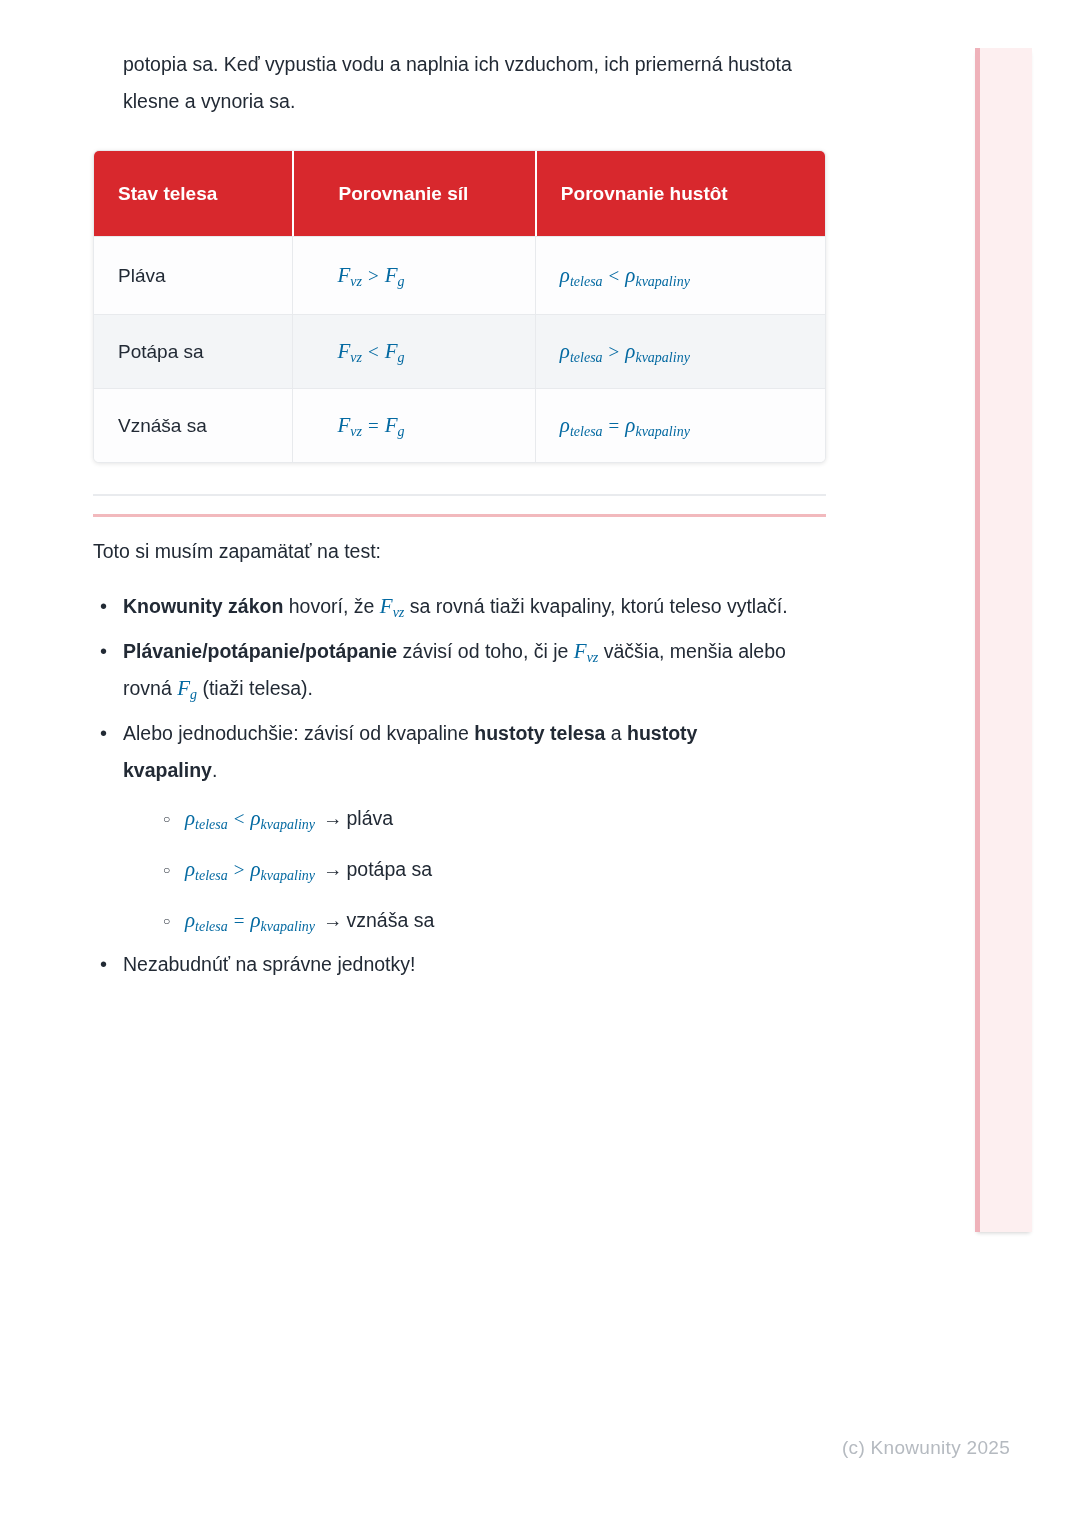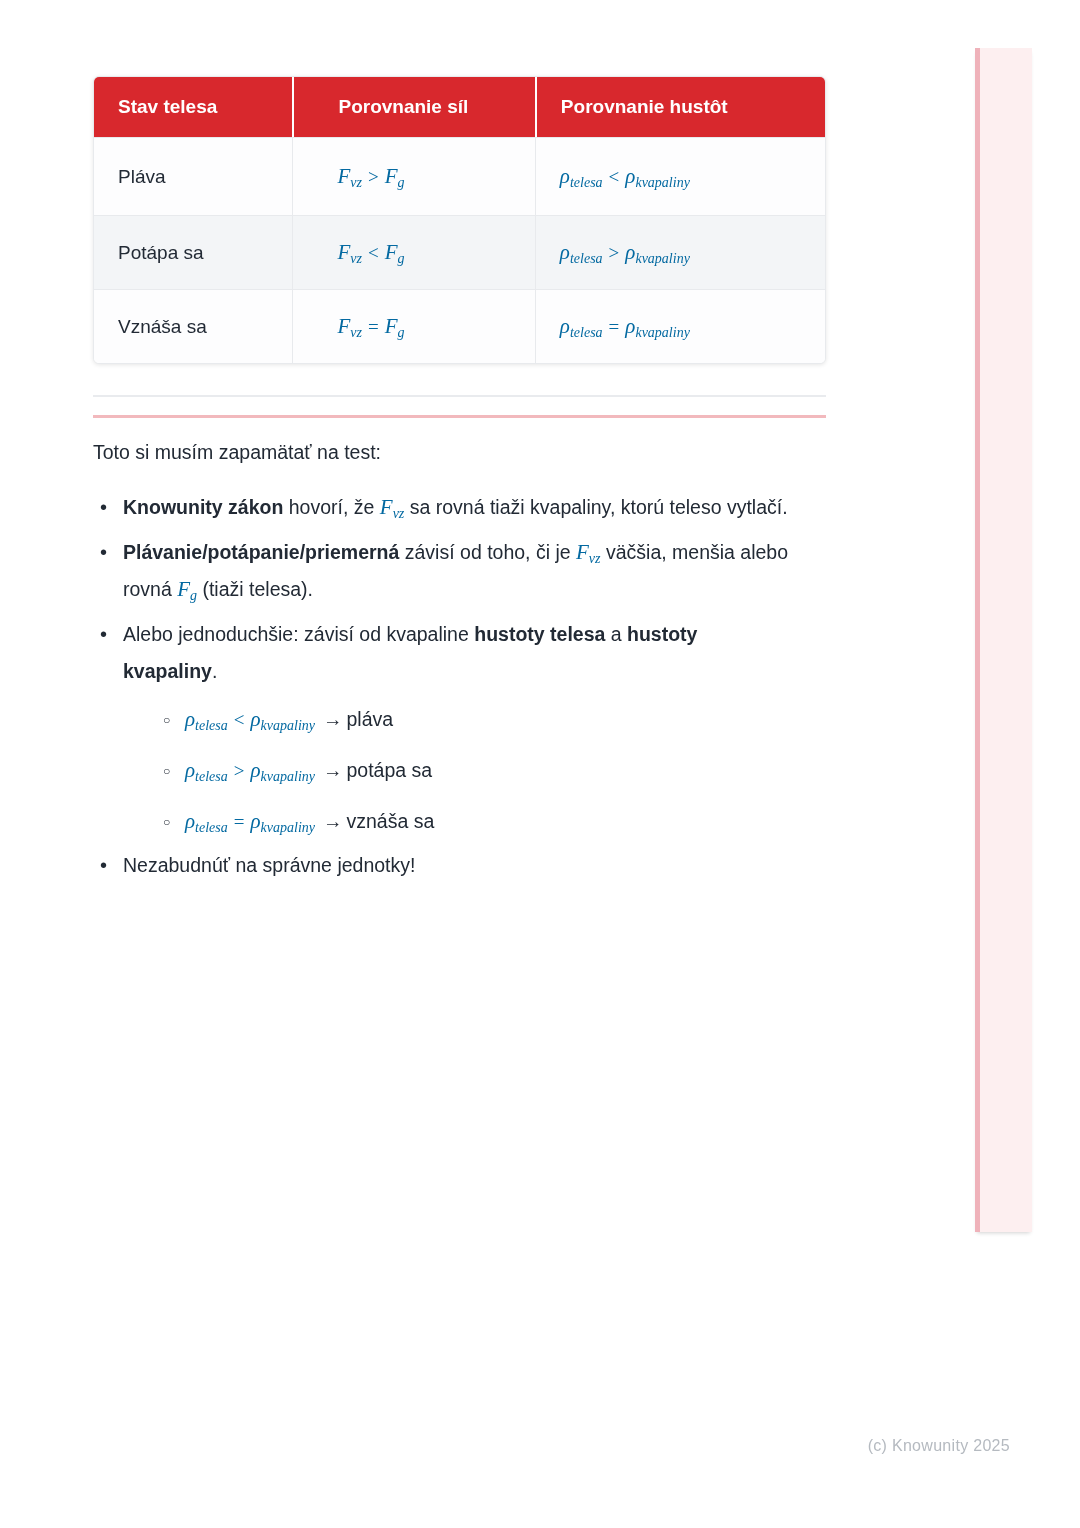--- a/index.html
+++ b/index.html
@@ -33,21 +33,21 @@
   
   .tbl {
     margin-top:30px;
     border:1px solid #e8eaed;
     border-radius:6px;
     overflow:hidden;
     box-shadow:0 1px 4px rgba(0,0,0,0.10);
     background:#fff;
   }
   .tr { display:flex; }
-  .tr-head { background:#d8282d; color:#ffffff; height:60px; }
+  .tr-head { background:#d8282d; color:#ffffff; height:85px; }
   .th {
     display:flex; align-items:center;
     padding:0 24px; box-sizing:border-box;
     font-weight:bold; font-size:19px;
   }
   .th + .th { border-left:2px solid #ffffff; }
   .tr-body { border-top:1px solid #e8eaed; background:#fdfdfe; }
   .tr-body.alt { background:#f3f5f7; }
   .td {
     display:flex; align-items:center;
@@ -107,31 +107,32 @@
   }
   ul.sub-list > li::before {
     content:"\25CB";
     position:absolute; left:40px; top:1px;
     font-size:12px; color:#222a35;
   }
   .arrow { font-style:normal; font-family:"Liberation Sans", sans-serif; margin:0 4px 0 8px; }
 
   .footer {
     position:absolute; right:70px; top:1437px;
-    font-size:16px; letter-spacing:0.3px;
+    font-size:19px; letter-spacing:0.3px;
     color:#b5bac0;
   }
 </style>
 </head>
 <body>
 
 <div class="edge-strip"></div>
 
 <div class="content">
 
+  <p class="intro">potopia sa. Keď vypustia vodu a naplnia ich vzduchom, ich priemerná hustota klesne a vynoria sa.</p>
 
   <div class="tbl">
     <div class="tr tr-head">
       <div class="th c1">Stav telesa</div>
       <div class="th c2">Porovnanie síl</div>
       <div class="th c3">Porovnanie hustôt</div>
     </div>
 
     <div class="tr tr-body first">
       <div class="td c1">Pláva</div>
@@ -169,21 +170,21 @@
   <div class="heading-underline"></div>
 
   <p class="note">Toto si musím zapamätať na test:</p>
 
   <ul class="main-list">
 
 
     <li><span class="bold">Knowunity zákon</span><span> hovorí, že </span><span class="math"><span>F</span><sub>vz</sub></span><span> sa rovná tiaži kvapaliny, ktorú teleso vytlačí.</span></li>
 
 
-    <li><span class="bold">Plávanie/potápanie/priemerná</span><span> závisí od toho, či je </span><span class="math"><span>F</span><sub>vz</sub></span><span> väčšia, menšia alebo rovná </span><span class="math"><span>F</span><sub>g</sub></span><span> (tiaži telesa).</span></li>
+    <li><span class="bold">Plávanie/potápanie/potápanie</span><span> závisí od toho, či je </span><span class="math"><span>F</span><sub>vz</sub></span><span> väčšia, menšia alebo rovná </span><span class="math"><span>F</span><sub>g</sub></span><span> (tiaži telesa).</span></li>
 
     <li><span>Alebo jednoduchšie: závisí od kvapaline </span><span class="bold">hustoty telesa</span><span> a </span><span class="bold">hustoty kvapaliny</span><span>.</span>
       <ul class="sub-list">
         <li><span class="math"><span>ρ</span><sub>telesa</sub><span class="op">&lt;</span><span>ρ</span><sub>kvapaliny</sub></span><span class="arrow">→</span><span>pláva</span></li>
         <li><span class="math"><span>ρ</span><sub>telesa</sub><span class="op">&gt;</span><span>ρ</span><sub>kvapaliny</sub></span><span class="arrow">→</span><span>potápa sa</span></li>
         <li><span class="math"><span>ρ</span><sub>telesa</sub><span class="op">=</span><span>ρ</span><sub>kvapaliny</sub></span><span class="arrow">→</span><span>vznáša sa</span></li>
       </ul>
     </li>
 
     <li><span>Nezabudnúť na správne jednotky!</span></li>

